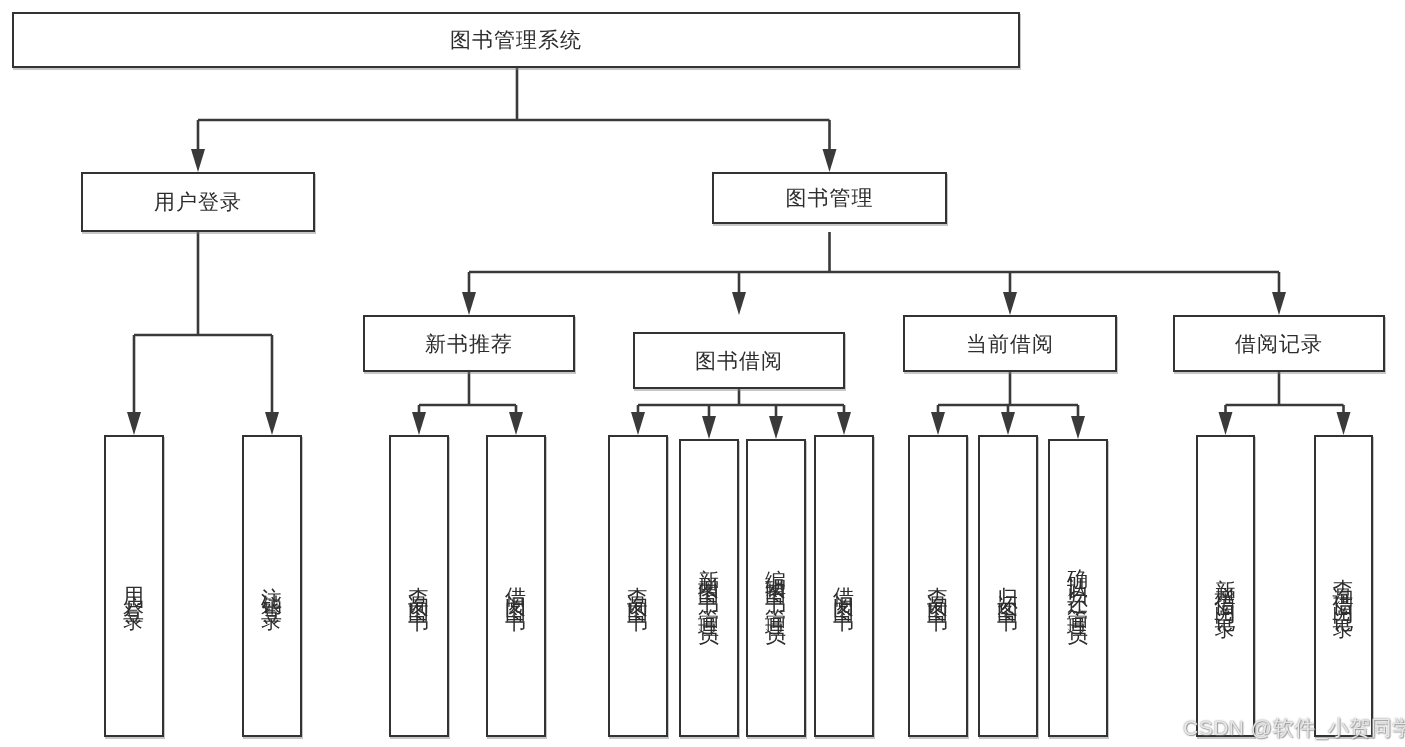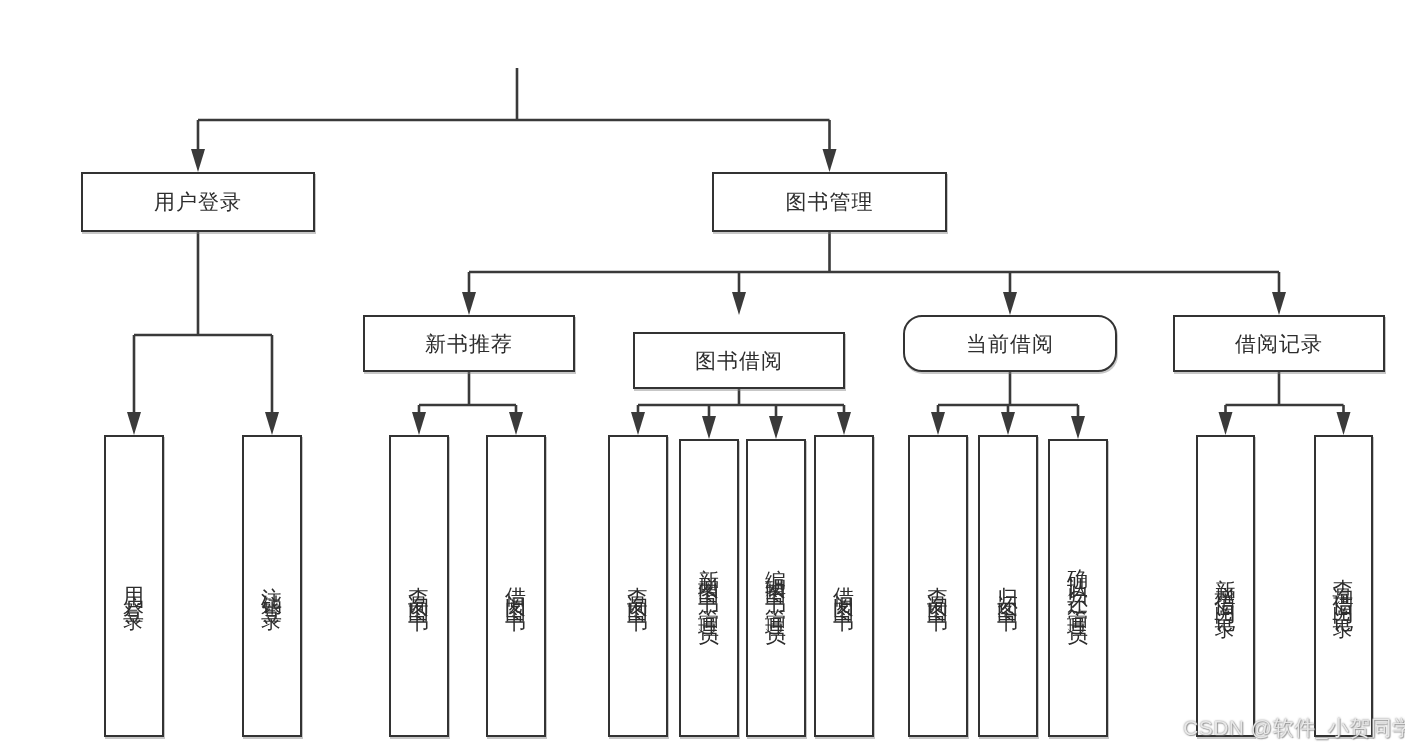--- a/index.html
+++ b/index.html
@@ -101,35 +101,38 @@
     <path d="M1010,372 V405 M938,405 H1078 M938,405 V417 M1008,405 V417 M1078,405 V421"></path>
     <polygon points="931,412 945,412 938,435"></polygon>
     <polygon points="1001,412 1015,412 1008,435"></polygon>
     <polygon points="1071,416 1085,416 1078,439"></polygon>
 
     <path d="M1279,372 V405 M1225.5,405 H1343.5 M1225.5,405 V417 M1343.5,405 V417"></path>
     <polygon points="1218.5,412 1232.5,412 1225.5,435"></polygon>
     <polygon points="1336.5,412 1350.5,412 1343.5,435"></polygon>
   </svg>
 
+  <div class="node" style="left:12px;top:12px;width:1008px;height:56px;">
+    <span class="lbl">图书管理系统</span>
+  </div>
 
   <div class="node" style="left:81px;top:172px;width:234px;height:60px;">
     <span class="lbl">用户登录</span>
   </div>
-  <div class="node" style="left:712px;top:172px;width:235px;height:60px;text-align:center;">
+  <div class="node" style="left:712px;top:172px;width:235px;height:52px;text-align:center;">
     <span class="lbl">图书管理</span>
   </div>
 
   <div class="node" style="left:363px;top:315px;width:212px;height:57px;justify-content:center;">
     <span class="lbl">新书推荐</span>
   </div>
   <div class="node" style="left:633px;top:332px;width:212px;height:57px;">
     <span class="lbl">图书借阅</span>
   </div>
-  <div class="node" style="left:903px;top:315px;width:214px;height:57px;border-radius:19px;">
+  <div class="node" style="left:903px;top:315px;width:214px;height:57px;">
     <span class="lbl">当前借阅</span>
   </div>
   <div class="node" style="left:1173px;top:315px;width:212px;height:57px;">
     <span class="lbl">借阅记录</span>
   </div>
 
   <div class="node v" style="left:104px;top:435px;width:60px;height:302px;">
     <span class="lbl">用户登录</span>
   </div>
   <div class="node v" style="left:242px;top:435px;width:60px;height:302px;">

